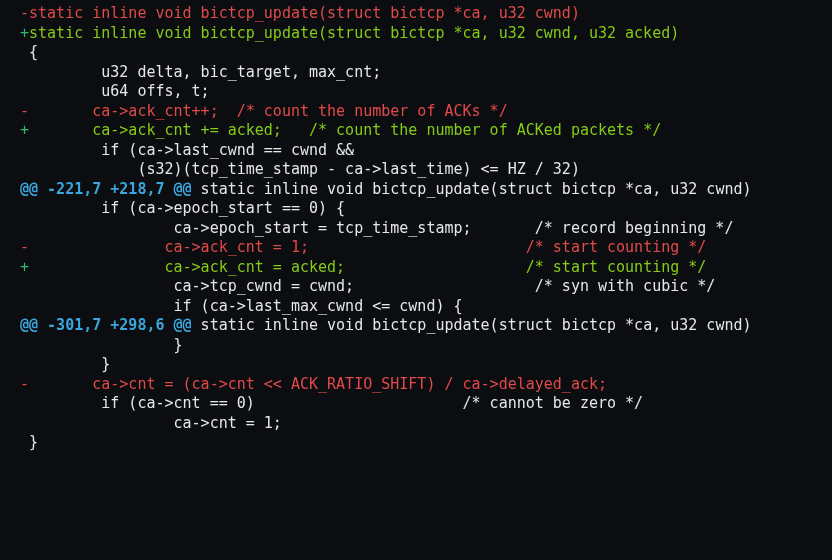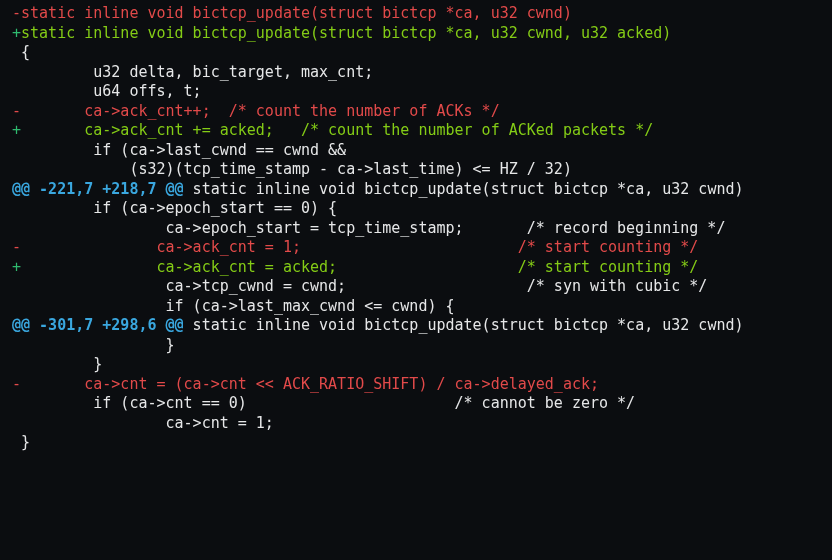--- a/index.html
+++ b/index.html
@@ -9,21 +9,21 @@
     height: 560px;
     background: #0b0d10;
     font-family: ui-monospace, SFMono-Regular, Menlo, Monaco, Consolas, monospace;
     font-size: 15px;
     line-height: 1.3;
     color: #e6e7e8;
     overflow: hidden;
   }
   pre.diff {
     margin: 0;
-    padding: 4px 12px;
+    padding: 4px 20px;
     white-space: pre;
     font-family: inherit;
   }
   .line { display: block; }
   .seg-ctxmark { color: #e6e7e8; }
   .seg-plus    { color: #2fba6f; }
   .seg-minus   { color: #e24a4a; }
   .seg-hunk    { color: #3aa7df; font-weight: 600; margin-top: 32px; }
   .seg-hunktxt { color: #e6e7e8; }
   .seg-ctx     { color: #e6e7e8; }

